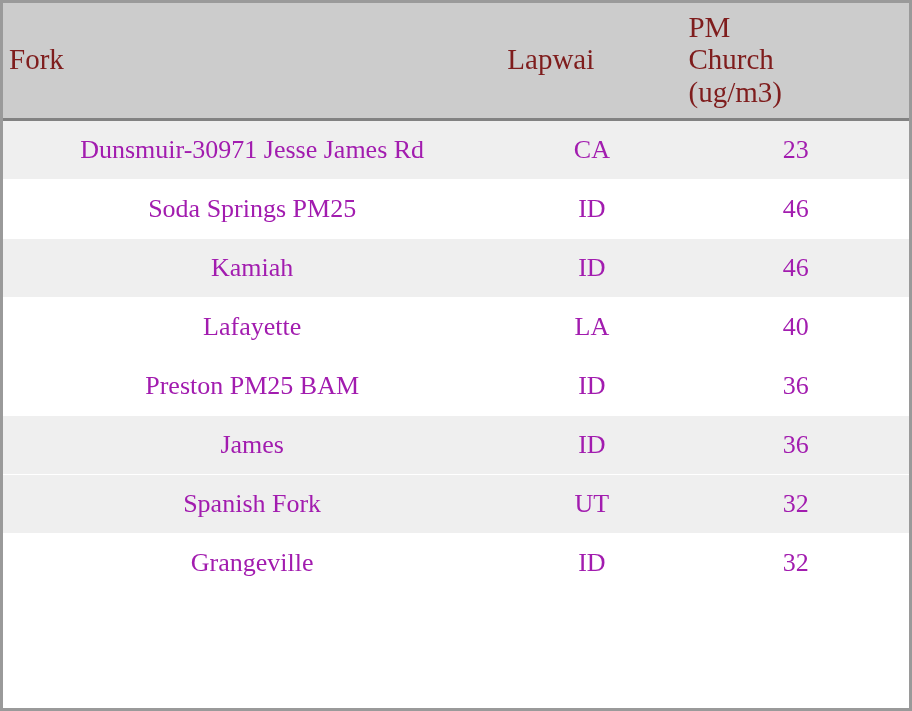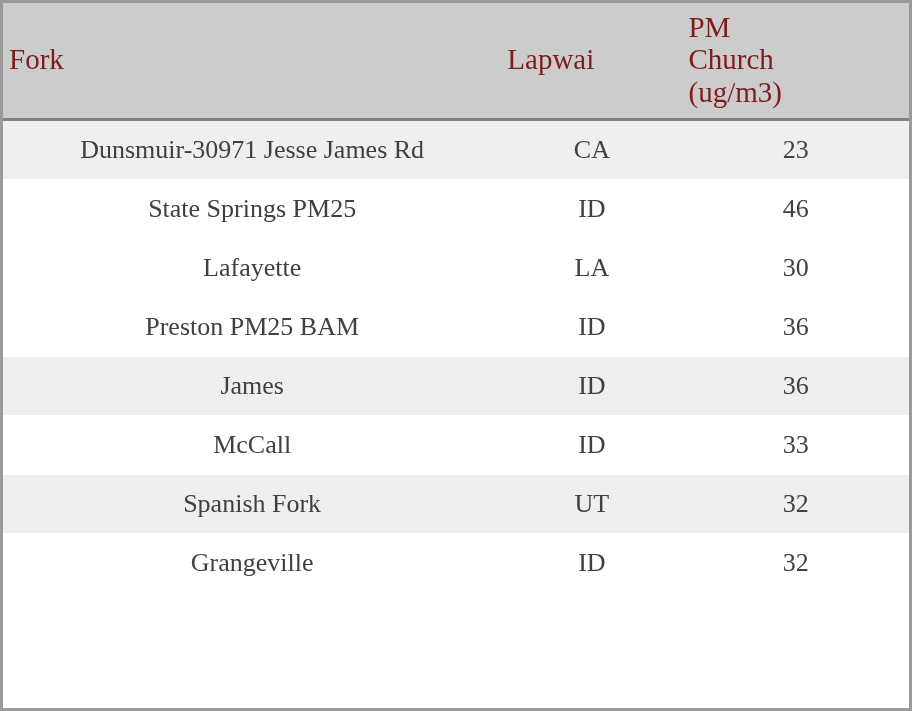--- a/index.html
+++ b/index.html
@@ -41,21 +41,21 @@
     vertical-align: middle;
     padding: 8px 6px 10px 6px;
     border-bottom: 3px solid #828282;
     line-height: 1.12;
     height: 108px;
     box-sizing: border-box;
   }
   tbody td {
     font-family: "Liberation Serif", serif;
     font-size: 26px;
-    color: #404040;
+    color: #a21caf;
     text-align: center;
     vertical-align: middle;
     height: 58px;
     padding: 0 6px;
     border-bottom: 1px solid #ffffff;
     white-space: nowrap;
     overflow: hidden;
   }
   tbody tr.row-odd td {
     background: #efefef;
@@ -92,43 +92,43 @@
         </th>
       </tr>
     </thead>
     <tbody>
       <tr class="row-odd">
         <td>Dunsmuir-30971 Jesse James Rd</td>
         <td>CA</td>
         <td>23</td>
       </tr>
       <tr class="row-even">
-        <td>State Springs PM25</td>
+        <td>Soda Springs PM25</td>
+        <td>ID</td>
+        <td>46</td>
+      </tr>
+      <tr class="row-odd">
+        <td>Kamiah</td>
         <td>ID</td>
         <td>46</td>
       </tr>
       <tr class="row-even">
         <td>Lafayette</td>
         <td>LA</td>
-        <td>30</td>
+        <td>40</td>
       </tr>
       <tr class="row-even">
         <td>Preston PM25 BAM</td>
         <td>ID</td>
         <td>36</td>
       </tr>
       <tr class="row-odd">
         <td>James</td>
         <td>ID</td>
         <td>36</td>
-      </tr>
-      <tr class="row-even">
-        <td>McCall</td>
-        <td>ID</td>
-        <td>33</td>
       </tr>
       <tr class="row-odd">
         <td>Spanish Fork</td>
         <td>UT</td>
         <td>32</td>
       </tr>
       <tr class="row-even">
         <td>Grangeville</td>
         <td>ID</td>
         <td>32</td>

